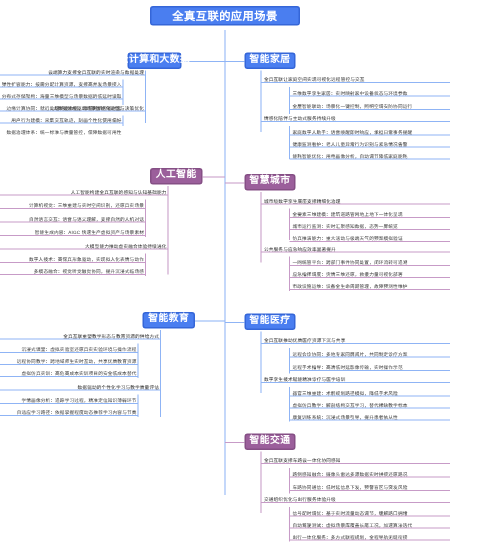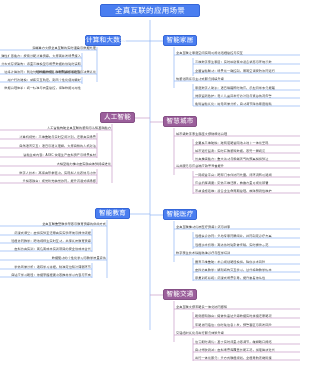--- a/index.html
+++ b/index.html
@@ -18,21 +18,21 @@
 
   
   .node{
     position:absolute;
     box-sizing:border-box;
     color:#ffffff;
     text-align:left;
     white-space:nowrap;
     border-radius:2px;
     letter-spacing:.3px;
-    font-weight:normal;
+    font-weight:bold;
     line-height:1;
     display:flex;align-items:center;justify-content:center;
   }
   .node.root{
     font-size:7.5px;
     padding:0 6px;
     height:13px;
     background:#4a7ef0;
     border:1px solid #3566d8;
   }

